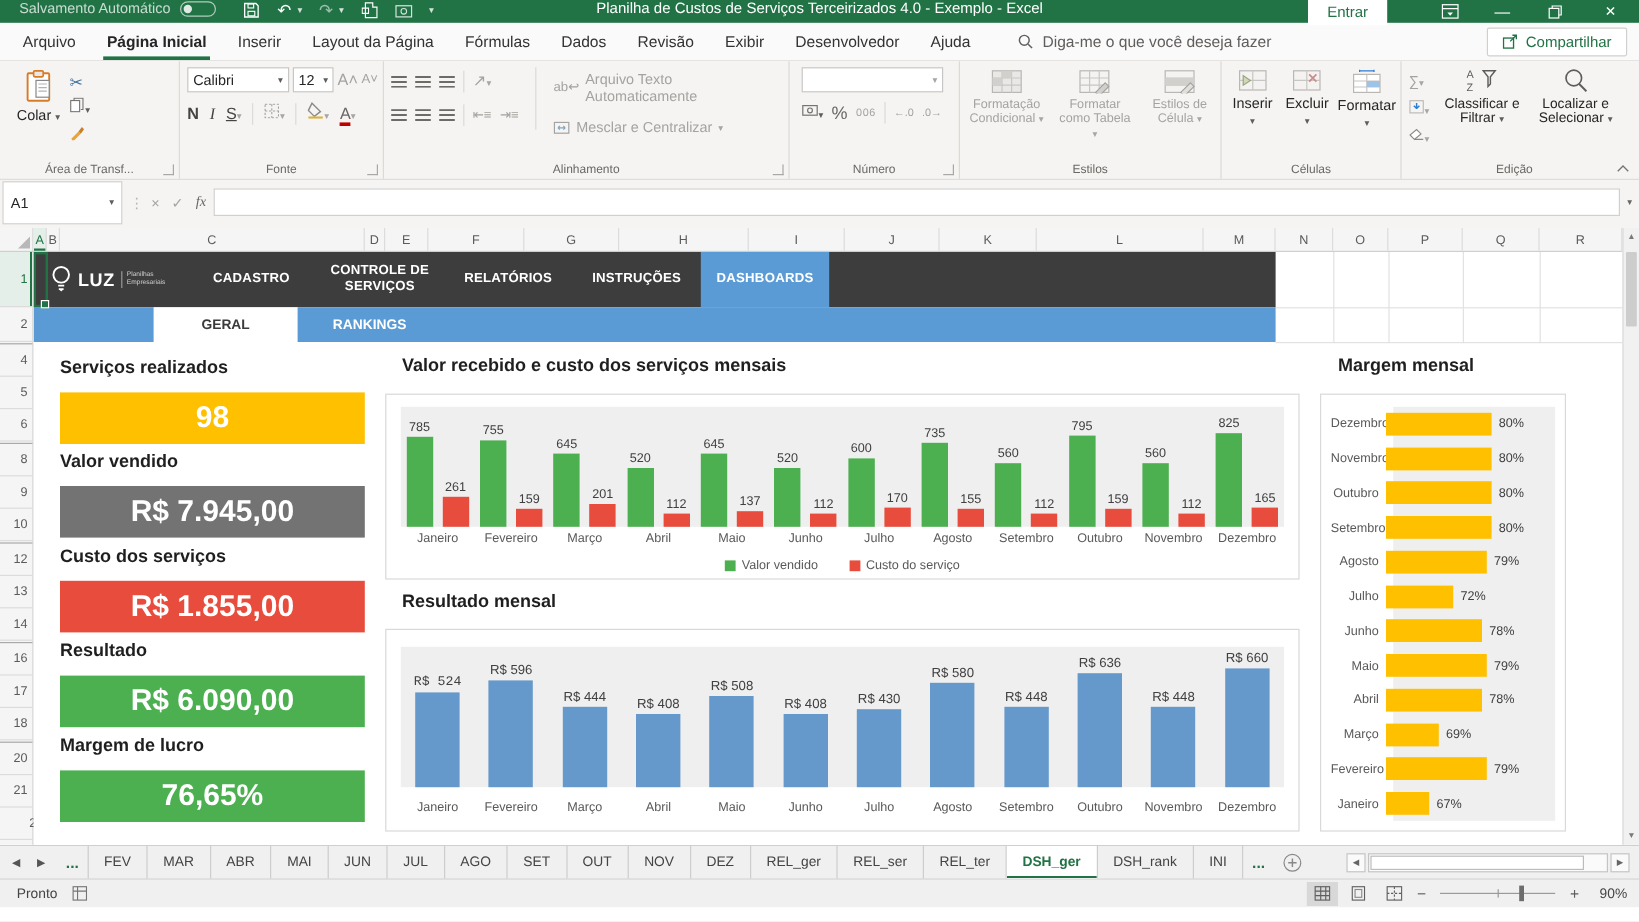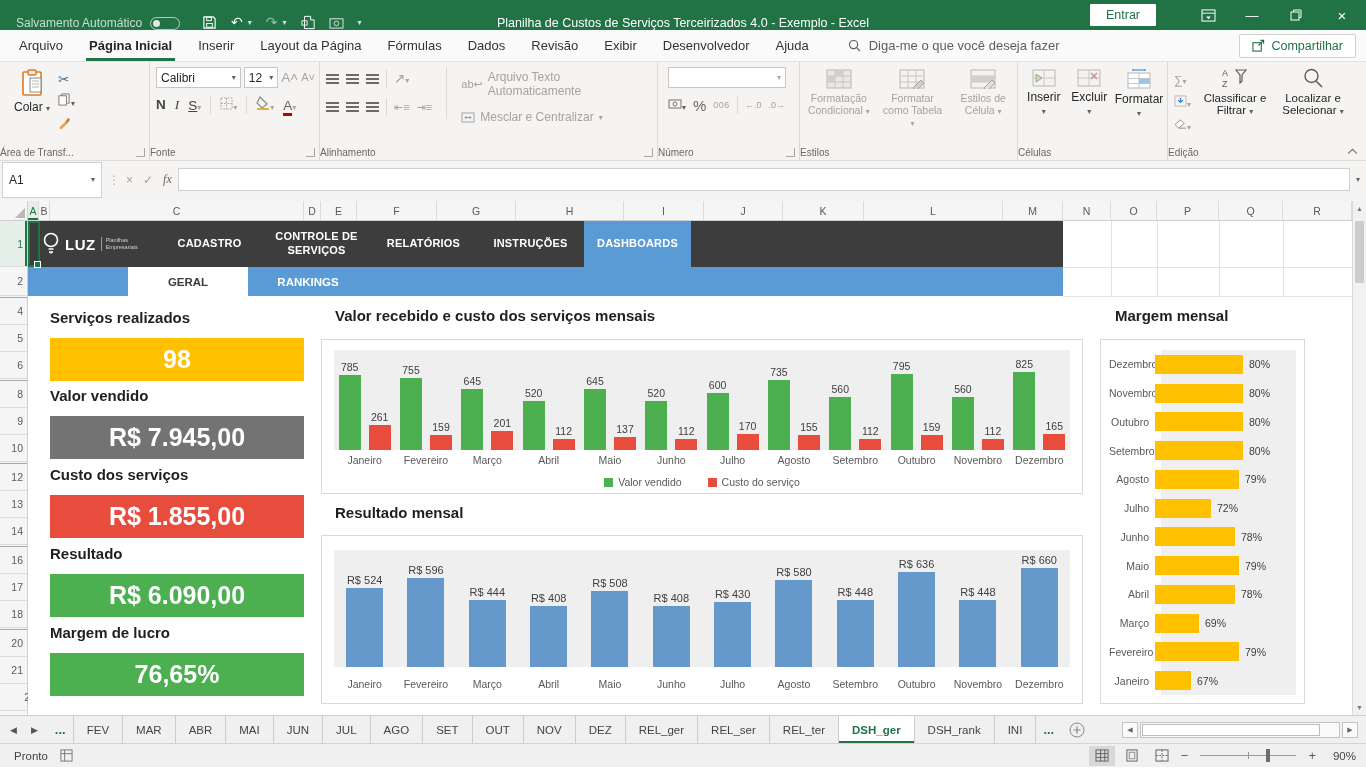--- a/index.html
+++ b/index.html
@@ -1,20 +1,20 @@
 <!DOCTYPE html>
 <html><head>
 <meta charset="utf-8">
 <style>
   html,body{margin:0;padding:0;background:#e8e8e8}
   *{box-sizing:border-box}
   .app{position:relative;width:1366px;height:768px;background:#fff;overflow:hidden;
        font-family:"Liberation Sans",sans-serif;-webkit-font-smoothing:antialiased}
   
-  .titlebar{height:30px;background:var(--green,#217346);display:flex;align-items:flex-end;color:#fff;position:relative}
+  .titlebar{height:19px;background:var(--green,#217346);display:flex;align-items:flex-start;color:#fff;position:relative}
   .autosave{display:flex;align-items:center;gap:8px;margin-left:16px;font-size:12px;color:rgba(255,255,255,.75)}
   .toggle{width:30px;height:13px;border:1px solid rgba(255,255,255,.65);border-radius:8px;position:relative}
   .toggle::after{content:"";position:absolute;left:2px;top:2px;width:7px;height:7px;border-radius:50%;background:rgba(255,255,255,.85)}
   .qat{display:flex;align-items:center;gap:14px;margin-left:22px}
   .qat svg{display:block}
   .qat .dd{font-size:8px;color:rgba(255,255,255,.8);margin-left:-9px}
   .wintitle{position:absolute;left:0;right:0;text-align:center;font-size:12.5px;color:#fff;pointer-events:none}
   .tb-right{margin-left:auto;display:flex;align-items:center;height:100%}
   .signin{background:#fff;color:#217346;font-size:12.5px;padding:4px 16px;border-radius:1px;margin-right:30px}
   .winbtn{width:44px;height:100%;display:flex;align-items:center;justify-content:center;color:#fff;font-size:13px}
@@ -22,21 +22,21 @@
   .tabrow{height:32px;background:#fbfafa;display:flex;align-items:center;border-bottom:1px solid #e5e3e1}
   .rtab{font-size:13px;color:#333;padding:0 13px;height:100%;display:flex;align-items:center;position:relative;white-space:nowrap}
   .rtab.active{font-weight:700;color:#262626}
   .rtab.active::after{content:"";position:absolute;left:10px;right:10px;bottom:0;height:3px;background:#217346}
   .searchbox{display:flex;align-items:center;gap:8px;margin-left:26px;color:#605e5c;font-size:13px}
   .share{margin-left:auto;margin-right:10px;display:flex;align-items:center;gap:6px;background:#fff;border:1px solid #d2d0ce;
          padding:4px 12px;border-radius:2px;font-size:12.5px;color:#217346}
   
   .ribbon{height:99px;background:#f5f4f2;border-bottom:1px solid #dfddda;display:flex;position:relative}
   .grp{position:relative;border-right:1px solid #dcdad7;padding:5px 4px 16px 6px;flex:none}
-  .grplabel{position:absolute;bottom:2px;left:0;right:0;text-align:left;font-size:10px;color:#6a6864}
+  .grplabel{position:absolute;bottom:2px;left:0;right:0;text-align:center;font-size:10px;color:#6a6864}
   .launcher{position:absolute;bottom:3px;right:4px;width:9px;height:9px;border-left:1px solid #8b8886;border-top:1px solid #8b8886;transform:rotate(180deg);opacity:.7}
   .bigbtn{display:flex;flex-direction:column;align-items:center;justify-content:flex-start;gap:3px;font-size:12px;color:#262626;text-align:center}
   .dda{font-size:8px;color:#605e5c}
   .ddg{font-size:8px;color:#a8a6a3}
   .selbox{background:#fff;border:1px solid #c8c6c4;height:21px;display:flex;align-items:center;font-size:12px;color:#262626;padding:0 4px;justify-content:space-between}
   .icnrow{display:flex;align-items:center;gap:9px;margin-top:8px}
   .glyph{font-size:13.5px;color:#444;line-height:1}
   .disab{color:#a5a3a0}
   .vline{width:1px;height:18px;background:#dcdad7}
   .lines-ic{display:inline-block;width:13px;height:10px;background:repeating-linear-gradient(#6d6b68 0 1.6px,transparent 1.6px 4.2px)}
@@ -704,21 +704,21 @@
               <span>Custo do serviço</span>
             </span>
           </div>
       </div>
 
       <div class="chartbox" id="chart2" style="left:293px;top:314px;width:762px;height:169px">
         <div class="cplot" style="top:14px;height:117px">
             <div class="bars">
               <div class="slot">
                 <div class="bcol" style="width: 61px;">
-                  <div class="blab" style="font-size: 11px;">R$ 524</div>
+                  <div class="blab" style="font-size: 11px; font-family: Liberation Mono, monospace;">R$ 524</div>
                   <div class="bar bar2" style="height: 79px; background: rgb(102, 153, 203);"></div>
                 </div>
               </div>
               <div class="slot">
                 <div class="bcol" style="width: 61px;">
                   <div class="blab" style="font-size: 11px;">R$ 596</div>
                   <div class="bar bar2" style="height: 89px; background: rgb(102, 153, 203);"></div>
                 </div>
               </div>
               <div class="slot">

